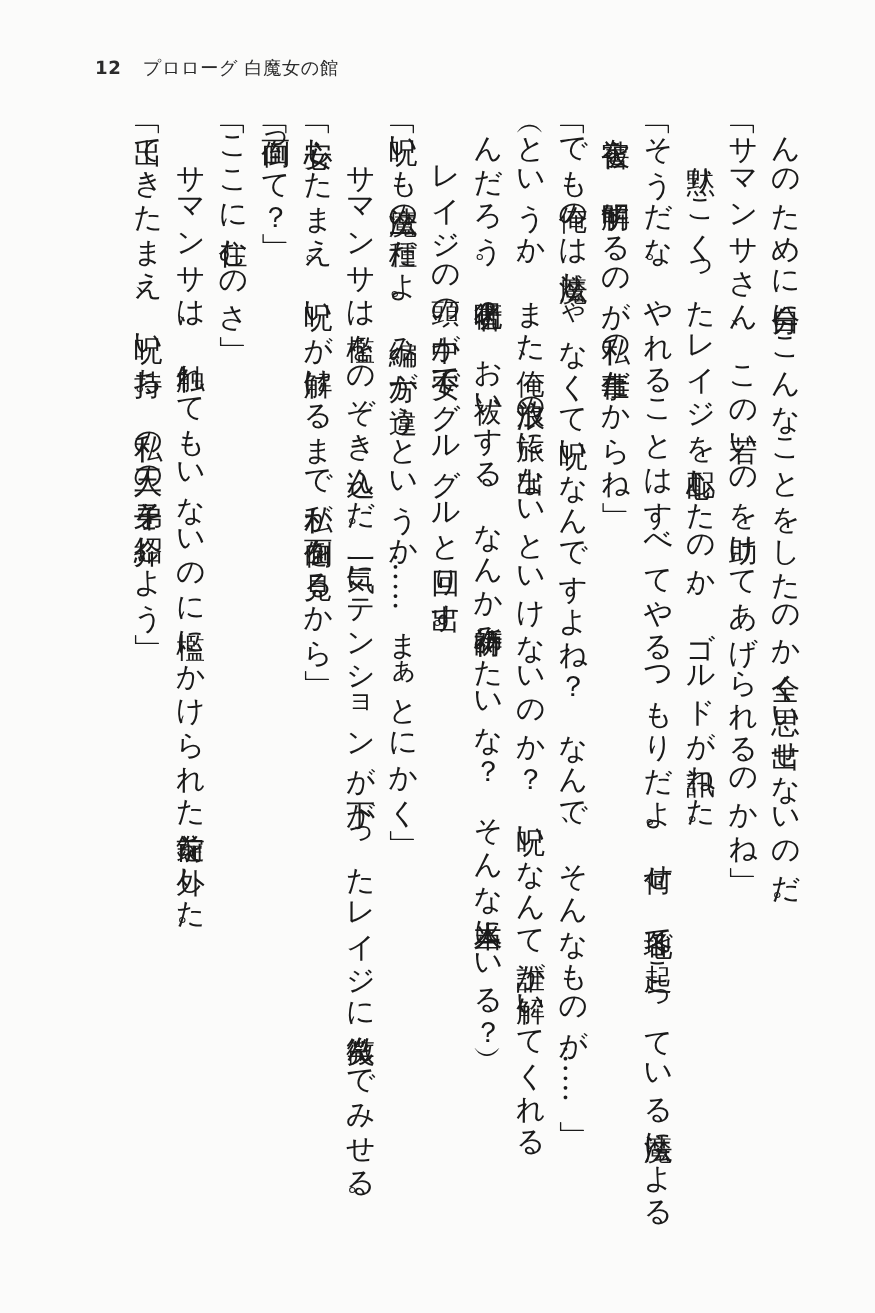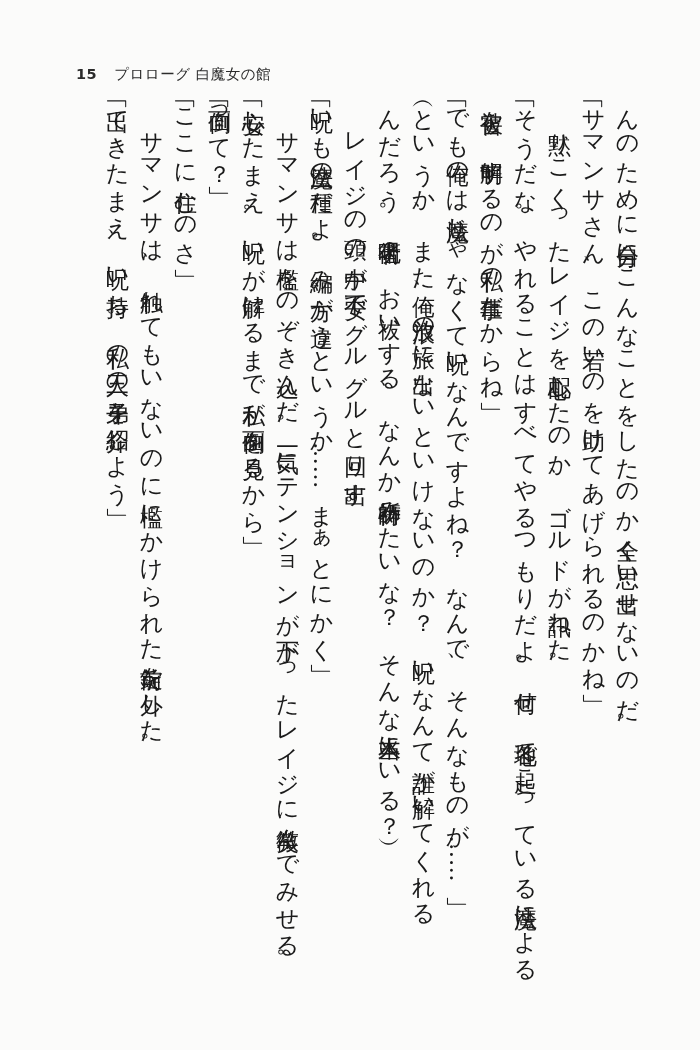--- a/index.html
+++ b/index.html
@@ -28,21 +28,20 @@
     font-family: "DejaVu Sans", "Liberation Sans", sans-serif;
     font-size: 14.5px;
     color: #2b2b2b;
   }
   .pagenum {
     font-weight: 600;
     letter-spacing: 0.5px;
   }
   .chapter {
     letter-spacing: 0.5px;
-    margin-top: 20px;
   }
   .body-text {
     position: absolute;
     top: 93px;
     right: 55px;
     height: 948px;
     writing-mode: vertical-rl;
     text-orientation: mixed;
     font-size: 23px;
     letter-spacing: 0.5px;
@@ -53,21 +52,21 @@
     white-space: nowrap;
     margin: 0;
     padding: 0;
   }
 </style>
 </head>
 <body>
 
 <div class="page">
   <div class="header">
-    <span class="pagenum">15</span>
+    <span class="pagenum">12</span>
     <span class="chapter">プロローグ 白魔女の館</span>
   </div>
   <div class="body-text" id="body-text">
       <div class="tcol">んのために自分にこんなことをしたのか全く思い出せないのだ。</div>
       <div class="tcol">「サマンサさん、この若いのを助けてあげられるのかね」</div>
       <div class="tcol">　黙りこくったレイジを心配したのか、ゴルドが訊ねた。</div>
       <div class="tcol">「そうだな。やれることはすべてやるつもりだよ。何せ、各地で起こっている魔法による</div>
       <div class="tcol">被害を、解明するのが私の仕事だからね」</div>
       <div class="tcol">「でも俺のは魔法じゃなくて呪いなんですよね？　なんで、そんなものが……」</div>
       <div class="tcol">（というか、また俺、放浪の旅に出ないといけないのか？　呪いなんて誰が解いてくれる</div>

